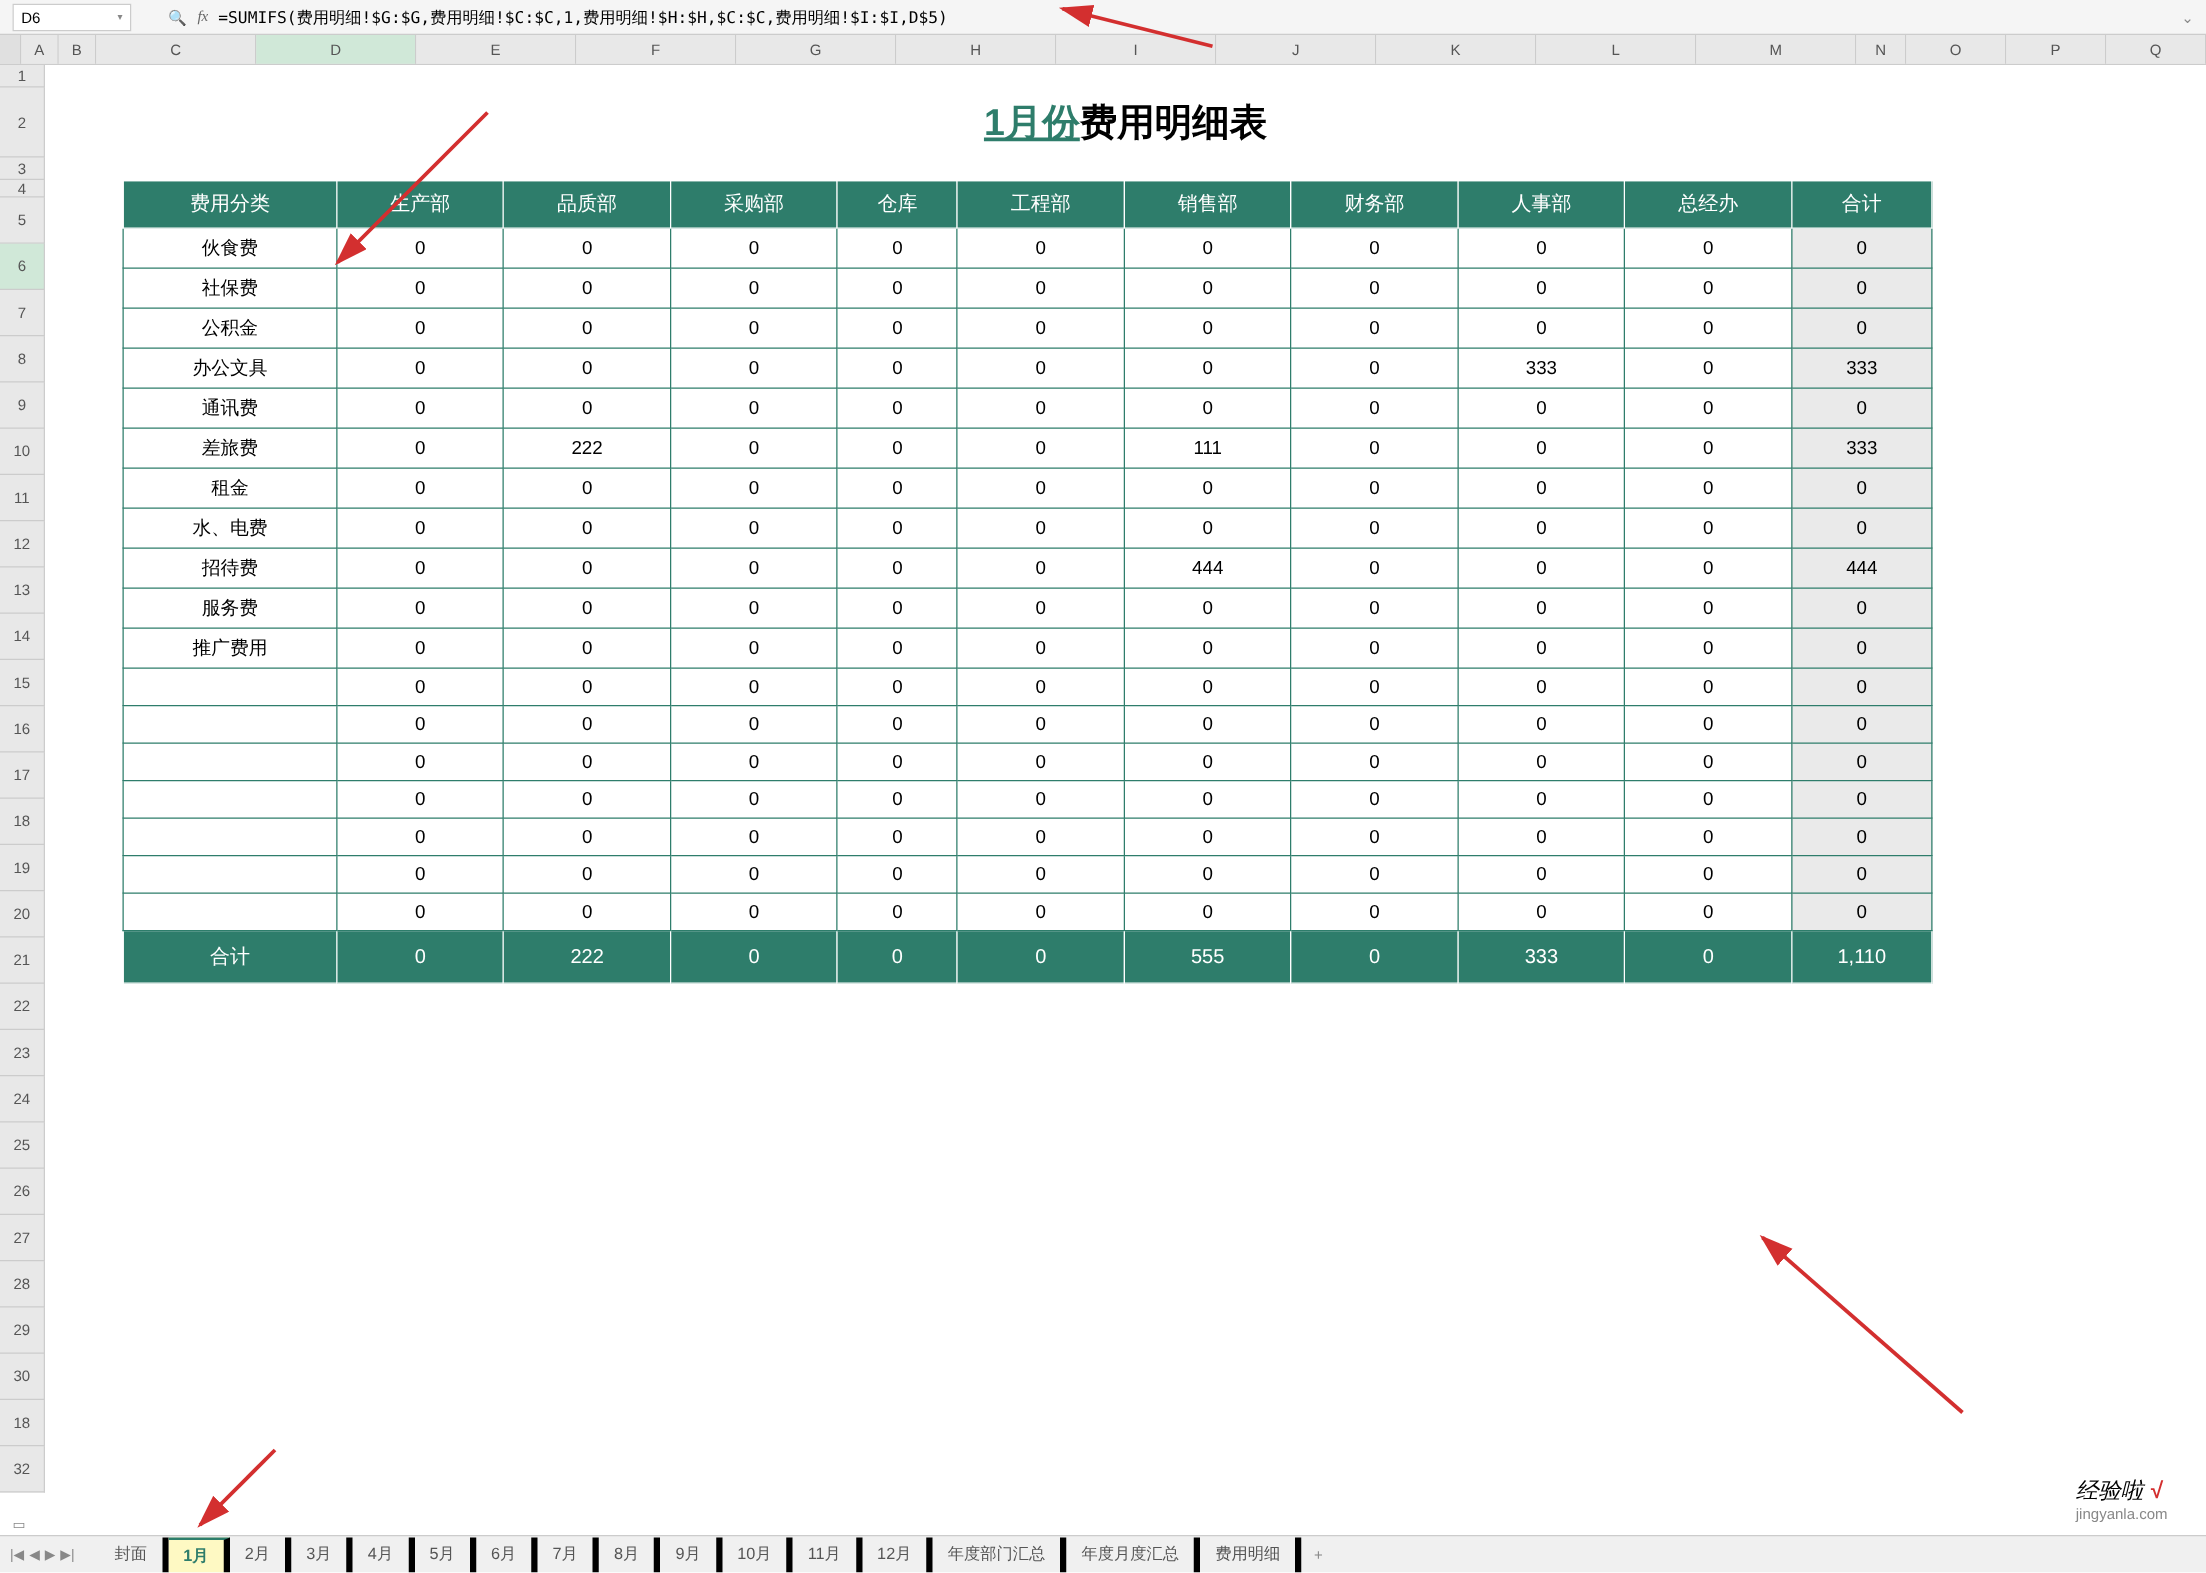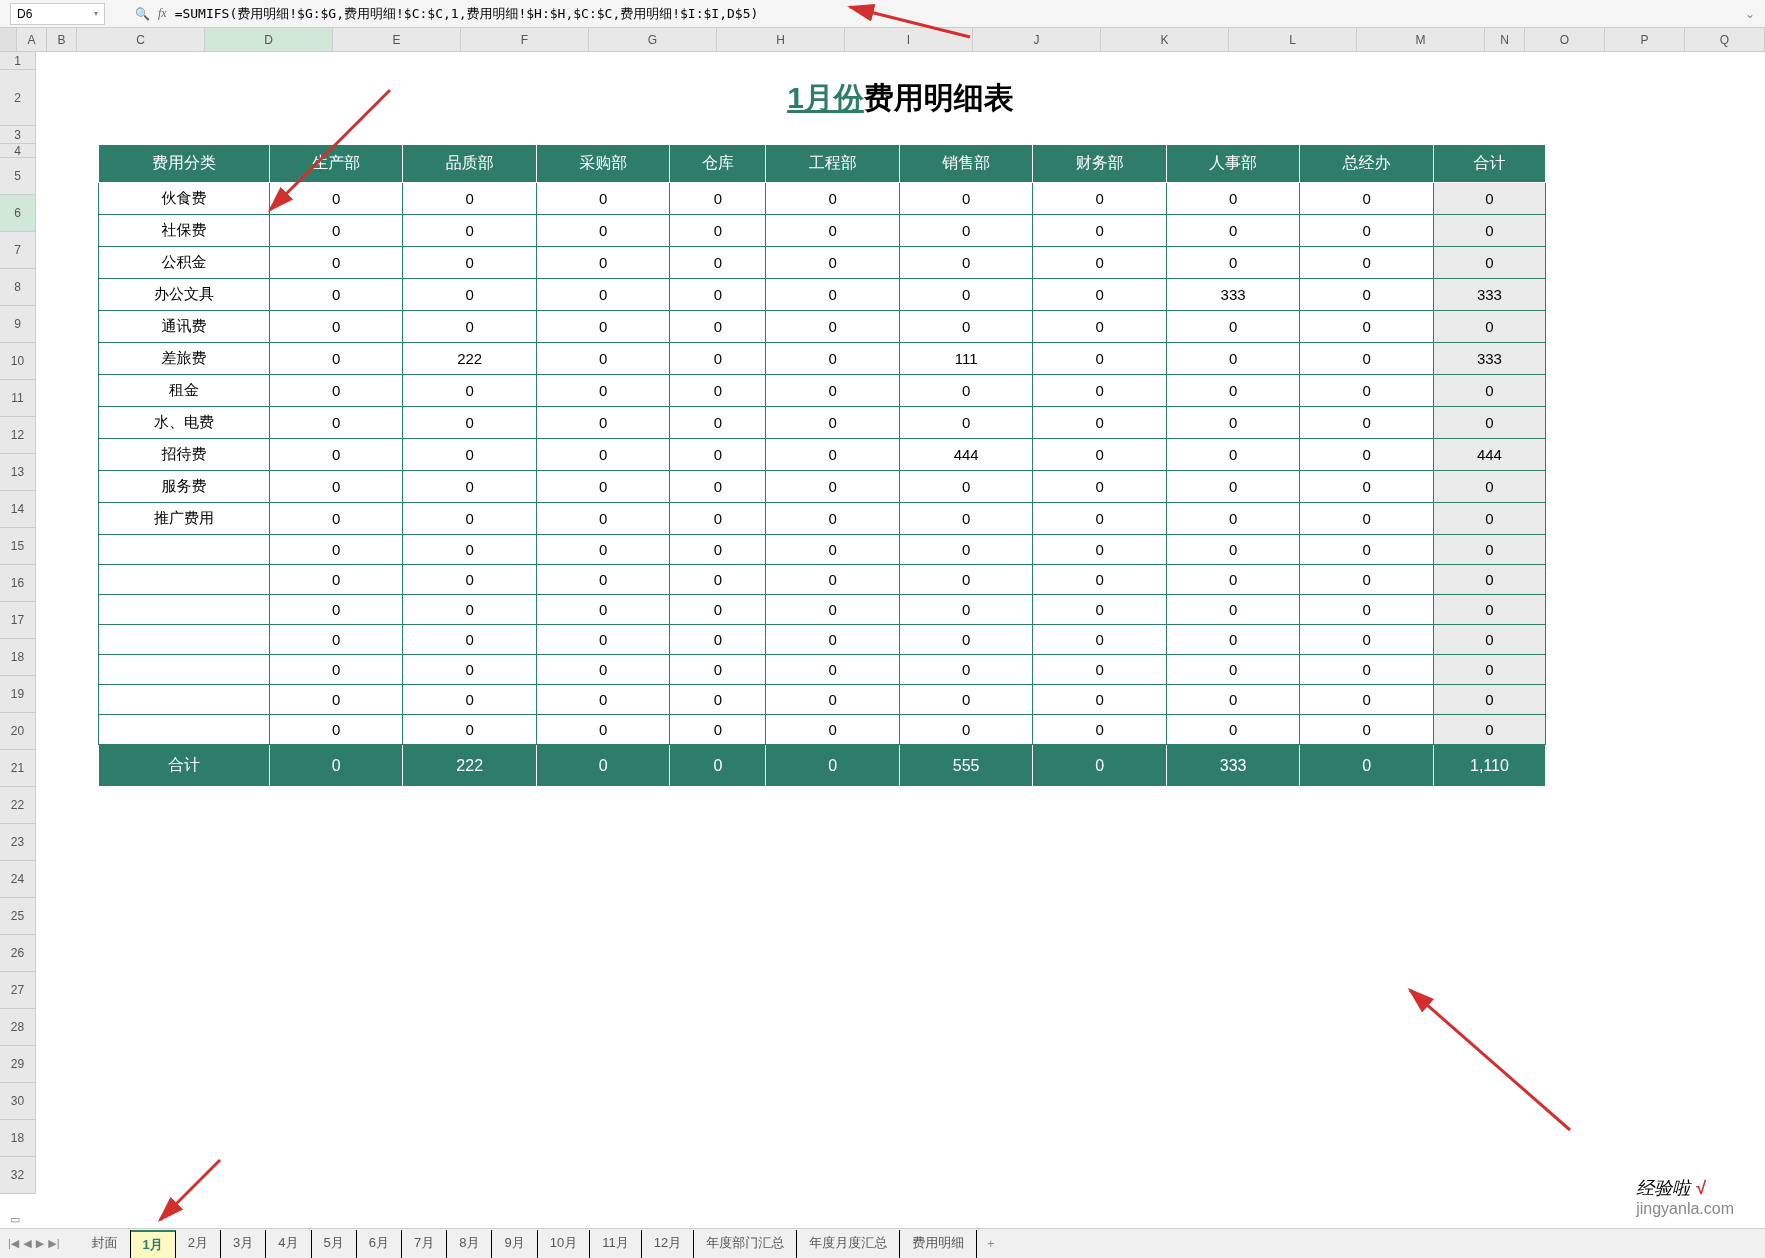--- a/index.html
+++ b/index.html
@@ -41,32 +41,32 @@
     .data-table td.cat { background: #fff; }
     .data-table td.total-col { background: #eaeaea; }
     .data-table tr.total-row td { background: #2e7d6b; color: #fff; border: 1px solid #fff; padding: 10px 4px; font-size: 16px; }
     .data-table td.selected { outline: 2px solid #2e7d6b; outline-offset: -2px; background: #f0f8f5; }
     
     
     .tab-bar { position: absolute; bottom: 0; left: 0; right: 0; height: 30px; background: #f0f0f0; border-top: 1px solid #ccc; display: flex; align-items: center; padding-left: 8px; }
     .tab-nav { display: flex; gap: 4px; margin-right: 20px; }
     .tab-nav span { color: #888; cursor: pointer; font-size: 11px; }
     .tabs { display: flex; }
-    .tab { padding: 4px 12px; border-right: 1px solid #000000; color: #555; cursor: pointer; font-size: 13px; }
+    .tab { padding: 4px 12px; border-right: 5px solid #000000; color: #555; cursor: pointer; font-size: 13px; }
     .tab.active { background: #fef9c3; color: #2e7d6b; border-top: 2px solid #2e7d6b; font-weight: bold; }
     .tab-add { padding: 4px 10px; color: #888; cursor: pointer; }
     
     
     .arrow { position: absolute; pointer-events: none; }
     .arrow svg { overflow: visible; }
     
     
     .watermark { position: absolute; bottom: 40px; right: 31px; font-size: 18px; font-style: italic; margin-top: 38px; }
     .watermark .red { color: #d32f2f; font-weight: bold; }
-    .watermark .sub { font-size: 16px; color: #888; display: block; text-align: right; font-style: normal; }
+    .watermark .sub { font-size: 12px; color: #888; display: block; text-align: right; font-style: normal; }
     
     .status-corner { position: absolute; bottom: 32px; left: 10px; color: #888; font-size: 11px; }
   </style>
 </head>
 <body>
 
 <div class="formula-row">
   <div class="name-box">
     <span>D6</span>
     <span class="dd">▾</span>

